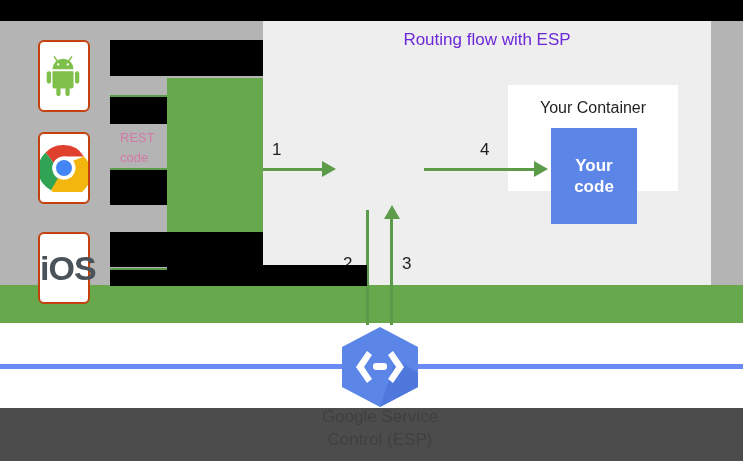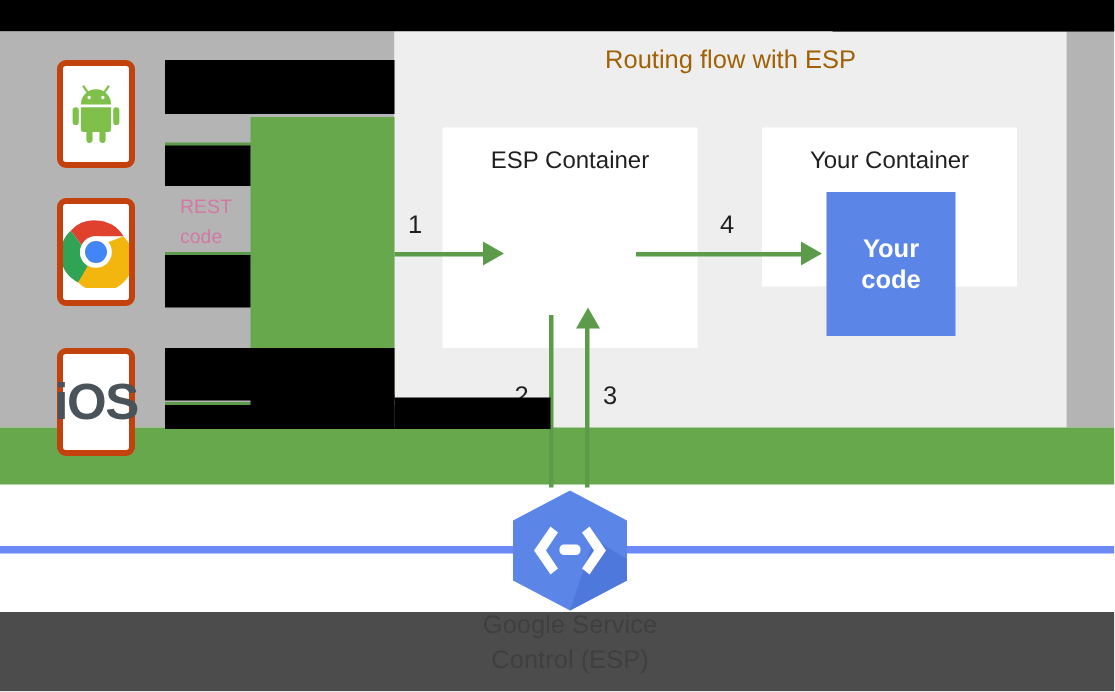--- a/index.html
+++ b/index.html
@@ -54,26 +54,25 @@
   .occl {
     position: absolute;
     background: #000000;
   }
 
   
   .device-icon {
     position: absolute;
     width: 52px; height: 72px;
     background: #ffffff;
-    border: 4px solid #c2410c;
+    border: 2px solid #c2410c;
     border-radius: 6px;
     box-sizing: border-box;
     display: flex;
     align-items: center;
-    justify-content: center;
   }
   .ios-text {
     font-size: 34px;
     font-weight: bold;
     color: #4a5359;
     letter-spacing: -1px;
     font-family: "Liberation Sans", sans-serif;
   }
 
   
@@ -84,21 +83,21 @@
     background: #67a84c;
   }
 
   
   .panel-title {
     position: absolute;
     left: 263px; top: 30px;
     width: 448px;
     text-align: center;
     font-size: 17px;
-    color: #a16207;
+    color: #6d28d9;
   }
   .container-box {
     position: absolute;
     background: #ffffff;
     box-sizing: border-box;
   }
   .container-label {
     position: absolute;
     width: 100%;
     text-align: center;
@@ -234,23 +233,20 @@
   </div>
 
   <div class="arrow-line-h" style="left:110px; top:95px;  width:58px;"></div>
   <div class="arrow-line-h" style="left:110px; top:168px; width:58px;"></div>
   <div class="arrow-line-h" style="left:110px; top:268px; width:58px;"></div>
 
   <div class="green-block"></div>
 
   <div class="panel-title">Routing flow with ESP</div>
 
-  <div class="container-box" style="left:295px; top:85px; width:170px; height:147px;">
-    <div class="container-label">ESP Container</div>
-  </div>
 
   <div class="container-box" style="left:508px; top:85px; width:170px; height:106px;">
     <div class="container-label">Your Container</div>
   </div>
   <div class="blue-box" style="left:551px; top:128px; width:86px; height:96px; white-space:pre-line;">
     <span>Your
 code</span>
   </div>
 
   <div class="arrow-line-h" style="left:263px; top:168px; width:62px;"></div>

